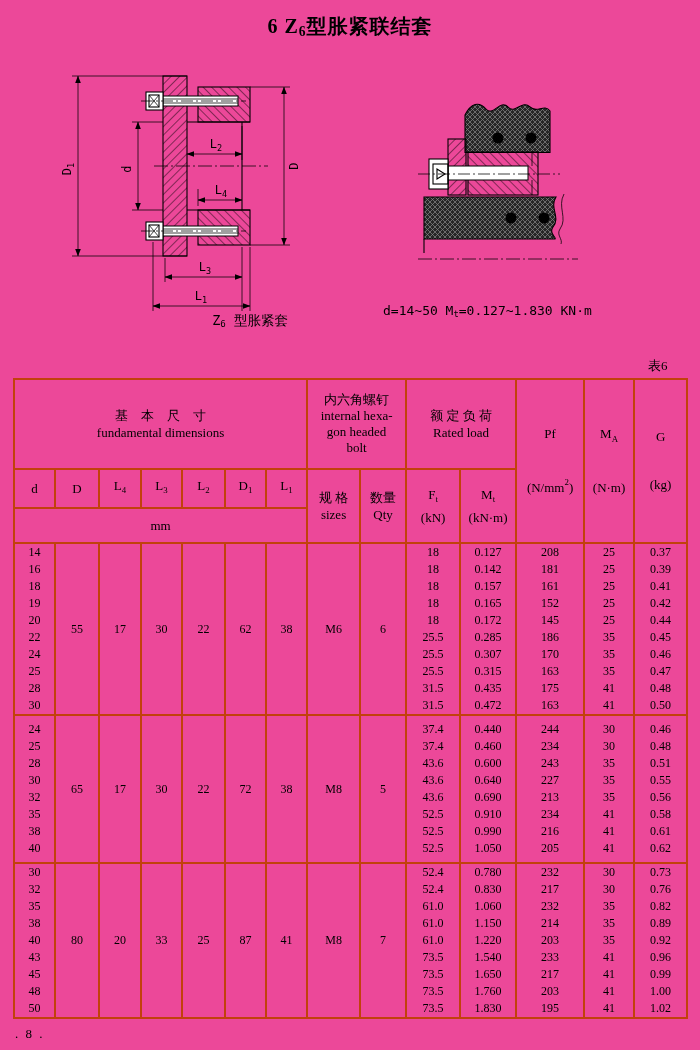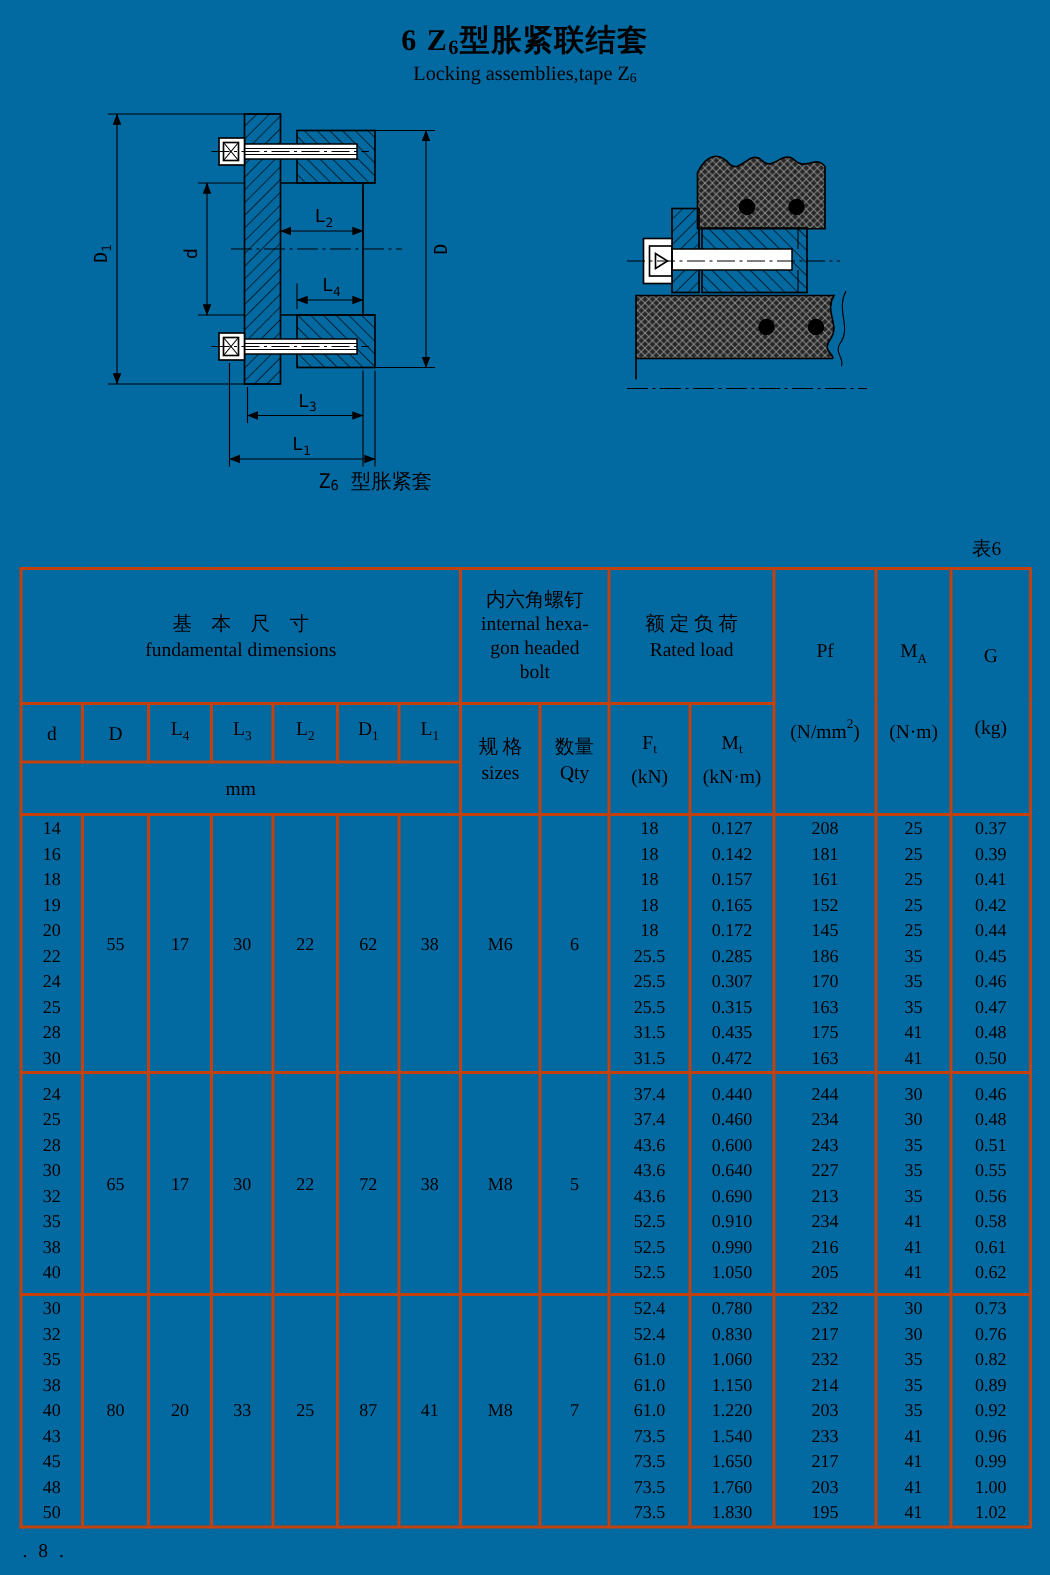--- a/index.html
+++ b/index.html
@@ -1,16 +1,16 @@
 <!DOCTYPE html>
 <html><head>
 <meta charset="utf-8">
 <style>
   html,body{margin:0;padding:0;background:#e8e8e8;}
-  .page{position:relative;width:700px;height:1050px;background:#0369a1;
+  .page{position:relative;width:700px;height:1050px;background:#ec4899;
         font-family:"Liberation Serif", serif;color:#000;overflow:hidden;}
   sub{font-size:68%;vertical-align:-18%;}
   sup{font-size:68%;vertical-align:30%;}
 
   .doc-title{position:absolute;top:13px;left:0;width:100%;text-align:center;
              font-size:20px;font-weight:bold;letter-spacing:1px;}
   .doc-subtitle{position:absolute;top:41px;left:0;width:100%;text-align:center;font-size:13.5px;}
 
   .fig-left{position:absolute;left:58px;top:70px;}
   .fig-right{position:absolute;left:410px;top:82px;}
@@ -38,21 +38,20 @@
   svg .thin{stroke:#000;stroke-width:0.75;fill:none;}
   svg text{font-family:"DejaVu Sans Mono", monospace;font-size:12px;fill:#000;}
   svg .ss{font-size:8.5px;}
 </style>
 </head>
 <body>
 
 <div class="page">
 
   <div class="doc-title">6  Z<sub>6</sub>型胀紧联结套</div>
-  <div class="doc-subtitle">Locking assemblies,tape Z<sub>6</sub></div>
 
   <svg class="fig-left" width="262" height="246" viewBox="0 0 262 246">
     <defs>
       <pattern id="h1" width="6" height="6" patternUnits="userSpaceOnUse" patternTransform="rotate(45)">
         <line x1="0" y1="0" x2="0" y2="6" stroke="#000" stroke-width="0.9"></line>
       </pattern>
       <pattern id="h2" width="6" height="6" patternUnits="userSpaceOnUse" patternTransform="rotate(-45)">
         <line x1="0" y1="0" x2="0" y2="6" stroke="#000" stroke-width="0.9"></line>
       </pattern>
       <marker id="arr" viewBox="0 0 10 10" refX="9.5" refY="5" markerWidth="10" markerHeight="10" orient="auto-start-reverse">
@@ -169,20 +168,21 @@
     <g>
       <path d="M14,115 L146,115 C139,126 151,135 143,145 C138,152 147,155 145,157 L14,157 Z" fill="url(#dk)" stroke="#000" stroke-width="1.1"></path>
       <path d="M154,112 C147,125 158,136 150,147 C146,153 153,157 151,162" class="thin"></path>
       <circle cx="101" cy="136" r="5.5" fill="#000"></circle>
       <circle cx="134" cy="136" r="5.5" fill="#000"></circle>
       <line x1="14" y1="157" x2="14" y2="171" class="outline"></line>
       <line x1="8" y1="177" x2="168" y2="177" class="thin" stroke-dasharray="14 3 2 3"></line>
     </g>
   </svg>
 
+  <div class="fig-caption-right">d=14~50 M<sub>t</sub>=0.127~1.830 KN·m</div>
 
   <div class="table-tag">表6</div>
 
   <table class="main">
     <colgroup>
       <col style="width:41px">
         <col style="width:44px">
         <col style="width:42px">
         <col style="width:41px">
       <col style="width:43px">

